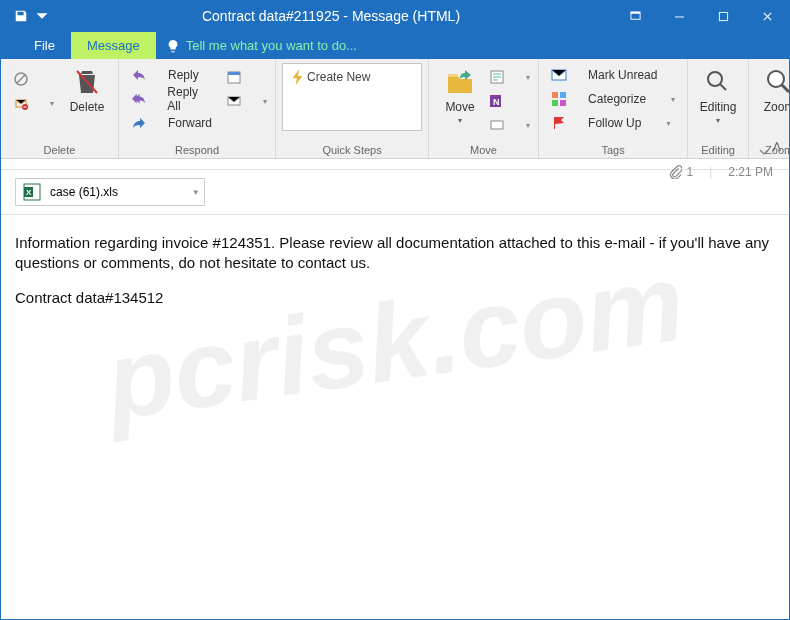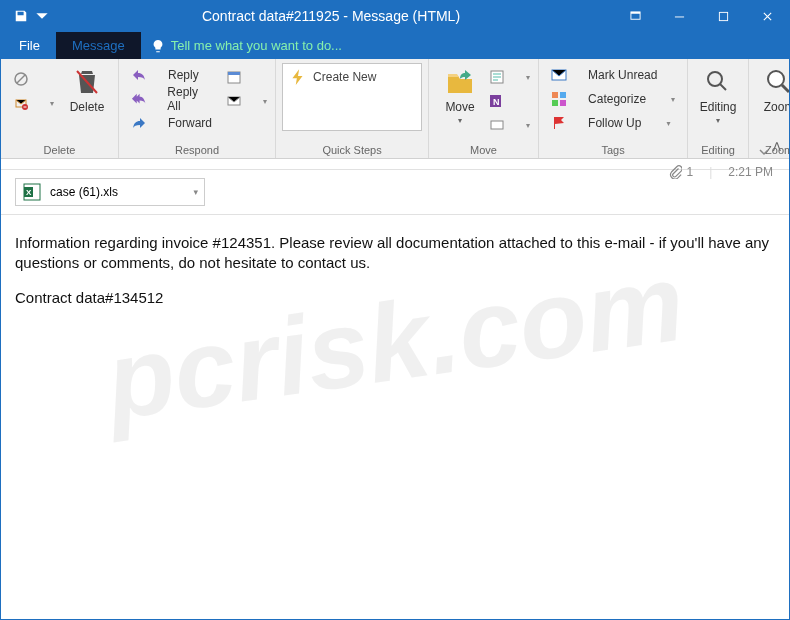--- a/index.html
+++ b/index.html
@@ -5,38 +5,38 @@
 *{box-sizing:border-box;margin:0;padding:0;font-family:"Segoe UI",Tahoma,sans-serif}
 body{width:790px;height:620px;background:#fff;overflow:hidden;border:1px solid #1e6fc0}
 .titlebar{height:30px;background:#1e6fc0;color:#fff;display:flex;align-items:center;font-size:12px}
 .tb-left{display:flex;align-items:center;gap:2px;padding-left:8px}
 .qat-btn{width:24px;height:24px;display:flex;align-items:center;justify-content:center;color:#fff}
 .qat-btn svg{width:14px;height:14px}
 .tb-title{flex:1;text-align:center;font-size:14px}
 .tb-right{display:flex}
 .tb-sys{width:44px;height:30px;display:flex;align-items:center;justify-content:center;color:#fff}
 .tb-sys svg{width:11px;height:11px}
-.tabs{height:28px;background:#1e6fc0;display:flex;align-items:flex-end;padding-left:2px}
+.tabs{height:28px;background:#1e6fc0;display:flex;align-items:flex-end;padding-left:17px}
 .tab{padding:6px 16px;color:#fff;font-size:13px;cursor:pointer}
-.tab.active{background:#0f172a;color:#1e6fc0}
+.tab.active{background:#bef264;color:#1e6fc0}
 .tell-me{display:flex;align-items:center;gap:6px;color:#86efac;font-size:13px;padding:6px 10px}
 .tell-me svg{width:14px;height:14px}
 .ribbon{height:100px;background:#f0f0f0;border-bottom:1px solid #d1d1d1;display:flex;position:relative}
 .rgrp{display:flex;flex-direction:column;border-right:1px solid #d9d9d9;padding:2px 6px 0}
 .rgrp-body{flex:1;display:flex;align-items:flex-start;gap:2px}
 .rgrp-label{text-align:center;font-size:11px;color:#666;padding:2px 0}
 .rbig{display:flex;flex-direction:column;align-items:center;width:50px;padding-top:4px;gap:2px;cursor:pointer}
 .rbig .icon{height:34px;display:flex;align-items:center;justify-content:center}
 .rbig .lbl{font-size:12px;color:#333;line-height:1.1;text-align:center}
 .rbig .caret{font-size:8px;color:#666}
 .rstack{display:flex;flex-direction:column;gap:0;padding-top:2px}
 .rsmall{display:flex;align-items:center;gap:21px;padding:2px 6px;font-size:12px;color:#333;cursor:pointer;height:24px}
 .rsmall .icon{width:16px;height:16px;display:flex;align-items:center;justify-content:center}
 .qs-box{width:140px;height:68px;border:1px solid #c5c5c5;background:#fff;margin-top:2px;display:flex;align-items:flex-start}
-.qs-item{display:flex;align-items:center;gap:6px;padding:4px 6px;font-size:12px;color:#444}
+.qs-item{display:flex;align-items:center;padding:4px 6px;font-size:12px;color:#444}
 .qs-item .icon{width:18px;height:18px}
 .ribbon-collapse{position:absolute;right:8px;bottom:4px;font-size:12px;color:#666;cursor:pointer}
 .msg-header{padding:6px 14px 4px;border-bottom:1px solid #e1e1e1;position:relative}
 .mh-row1{display:flex;align-items:flex-start}
 .avatar{width:44px;height:44px;border-radius:2px;background:#e8e8e8;display:flex;align-items:flex-end;justify-content:center;overflow:hidden}
 .avatar svg{width:38px;height:38px;fill:#fff}
 .mh-right{flex:1;padding-left:10px}
 .sender-bar{height:18px;background:#f0f0f0;border:1px solid #e4e4e4;border-radius:1px;margin-bottom:4px}
 .subject{font-size:18px;color:#444}
 .mh-meta{position:absolute;right:16px;top:6px;display:flex;align-items:center;gap:16px;font-size:12px;color:#888}

